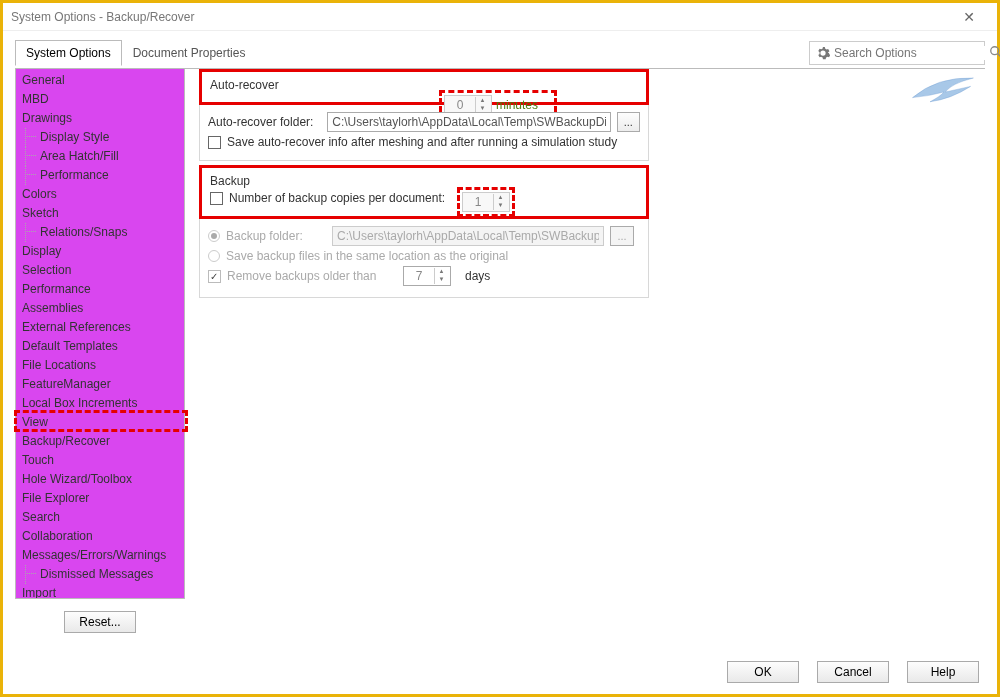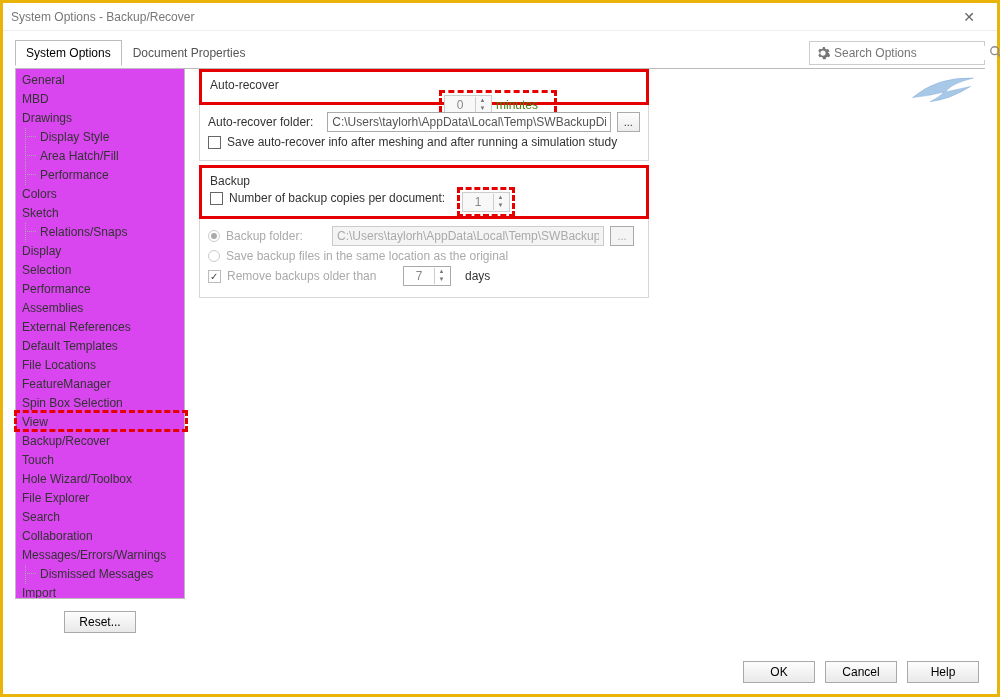--- a/index.html
+++ b/index.html
@@ -41,21 +41,21 @@
   .spinner .arrows span { font-size: 6px; line-height:7px; text-align:center; color:#777; height:8px;}
   .textinput { height: 20px; border: 1px solid #aaa; font-size: 12px; padding: 0 4px; width: 290px; color:#555; }
   .textinput.disabled { background:#f4f4f4; color:#aaa; border-color:#ccc;}
   .browse-btn { width: 24px; height: 20px; border: 1px solid #aaa; background: linear-gradient(#fdfdfd,#ededed); text-align:center; font-size:11px; line-height:18px; cursor:pointer;}
   .browse-btn.disabled { color:#aaa; cursor:default; background:#f4f4f4;}
   .radio { width:12px; height:12px; border:1px solid #888; border-radius:50%; display:inline-block; flex-shrink:0; position:relative;}
   .radio.disabled { border-color:#ccc;}
   .radio.checked::after { content:""; position:absolute; left:2px; top:2px; width:6px; height:6px; border-radius:50%; background:#aaa;}
   .reset-row { width:170px; text-align:center; margin-top:12px;}
   .button { min-width:72px; height:22px; border:1px solid #aaa; background:linear-gradient(#fdfdfd,#e9e9e9); font-size:12px; cursor:pointer; padding:0 12px;}
-  .bottom-bar { height:44px; display:flex; align-items:center; justify-content:flex-end; gap:10px; padding:0 18px; border-top:0px solid #ddd;}
+  .bottom-bar { height:44px; display:flex; align-items:center; justify-content:flex-end; gap:18px; padding:0 18px; border-top:0px solid #ddd;}
   .logo { position:absolute; right:6px; top:2px; width:70px; height:42px; }
   .logo svg { width:100%; height:100%; }
   .hl-sidebar-item { position:absolute; left:19px; top:407px; width:170px; height:20px; pointer-events:none; }
   .dashed-box-inline { padding:2px 2px; display:inline-flex; align-items:center; }
   .unit-text { color:#4d7c0f; font-size:12px; margin-left:4px; width:56px; display:inline-block; }
   .group1-wrap { position:relative; width:439px;}
 </style>
 </head>
 <body>
 
@@ -103,21 +103,21 @@
             <div class="item">Sketch</div>
             <div class="item indent">Relations/Snaps<span class="dot-line"></span></div>
             <div class="item">Display</div>
             <div class="item">Selection</div>
             <div class="item">Performance</div>
             <div class="item">Assemblies</div>
             <div class="item">External References</div>
             <div class="item">Default Templates</div>
             <div class="item">File Locations</div>
             <div class="item">FeatureManager</div>
-            <div class="item">Spin Box Selection</div>
+            <div class="item">Local Box Increments</div>
             <div class="item">View</div>
             <div class="item">Backup/Recover</div>
             <div class="item">Touch</div>
             <div class="item">Hole Wizard/Toolbox</div>
             <div class="item">File Explorer</div>
             <div class="item">Search</div>
             <div class="item">Collaboration</div>
             <div class="item">Messages/Errors/Warnings</div>
             <div class="item indent">Dismissed Messages<span class="dot-line"></span></div>
             <div class="item">Import</div>

